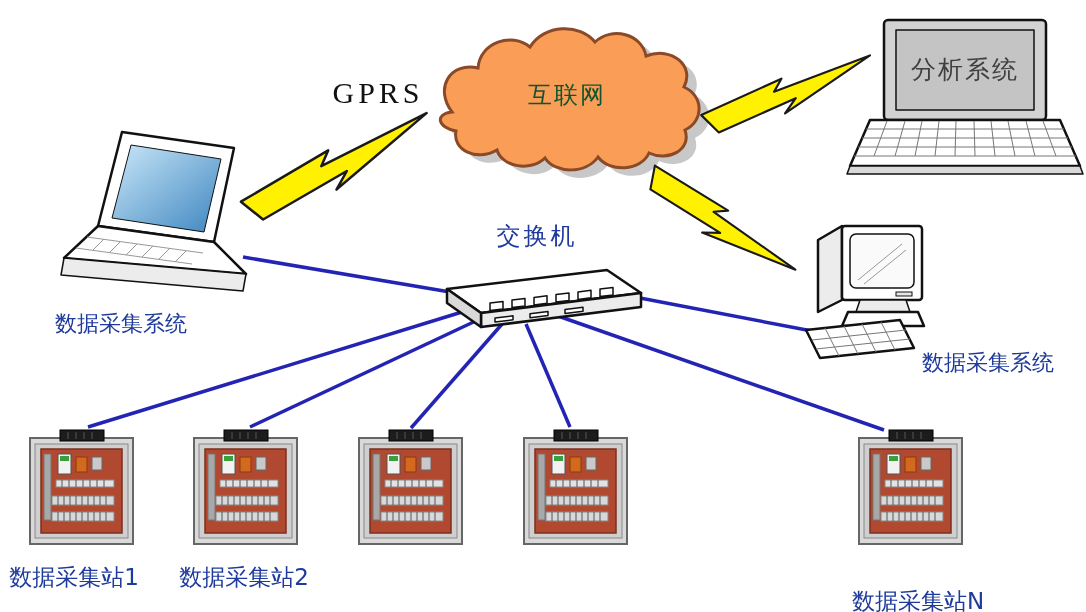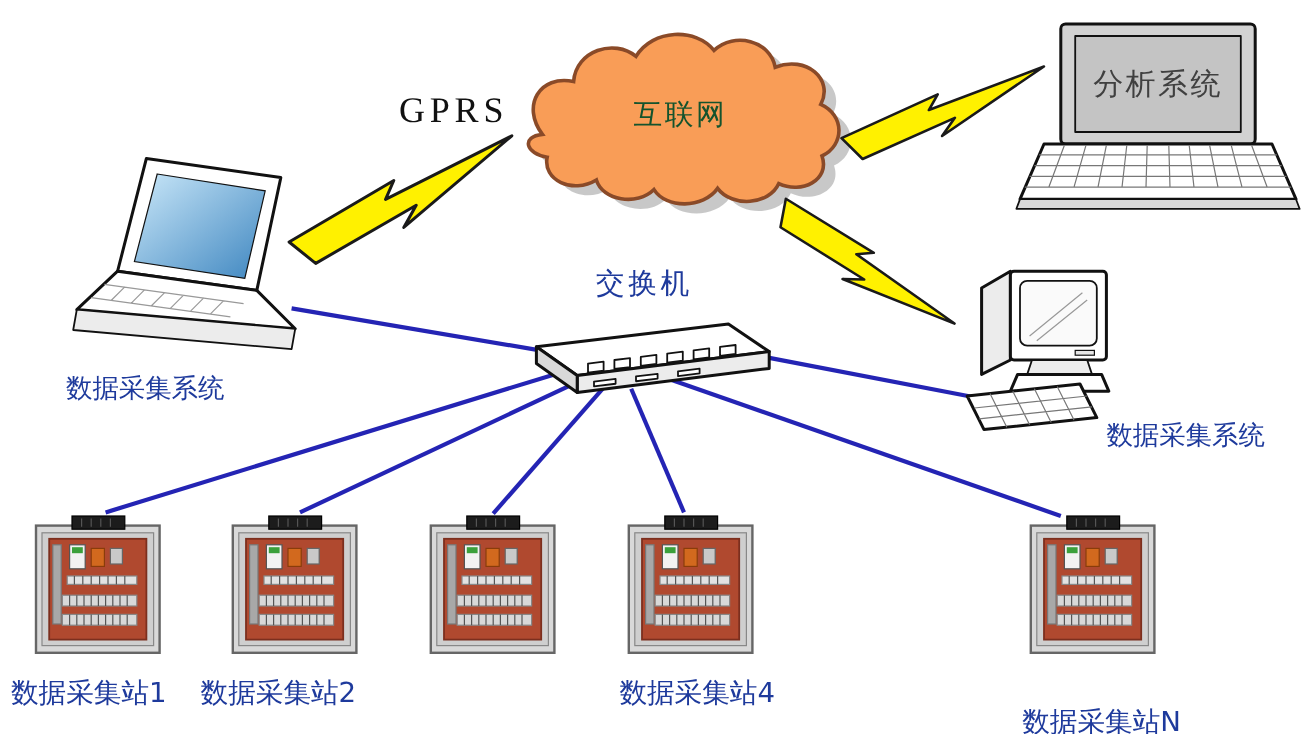--- a/index.html
+++ b/index.html
@@ -132,17 +132,16 @@
   <use href="#cabinet" x="859" y="430"></use>
 </svg>
 
 <div class="label lbl-gprs" style="left:378px;top:76px;">GPRS</div>
 <div class="label lbl-cloud" style="left:567px;top:79px;">互联网</div>
 <div class="label lbl-switch" style="left:537px;top:220px;">交换机</div>
 <div class="label lbl-remote" style="left:121px;top:309px;">数据采集系统</div>
 <div class="label lbl-screen" style="left:965px;top:53px;">分析系统</div>
 <div class="label lbl-collect" style="left:988px;top:348px;">数据采集系统</div>
 <div class="label lbl-station" style="left:74px;top:562px;">数据采集站1</div>
-<div class="label lbl-station" style="left:232px;top:562px;text-align:right;">数据采集站2</div>
-<div class="label lbl-station" style="left:581px;top:562px;">数据采集站4</div>
+<div class="label lbl-station" style="left:244px;top:562px;text-align:right;">数据采集站2</div>
 <div class="label lbl-station" style="left:918px;top:586px;">数据采集站N</div>
 
 </div>
 
 </body></html>

